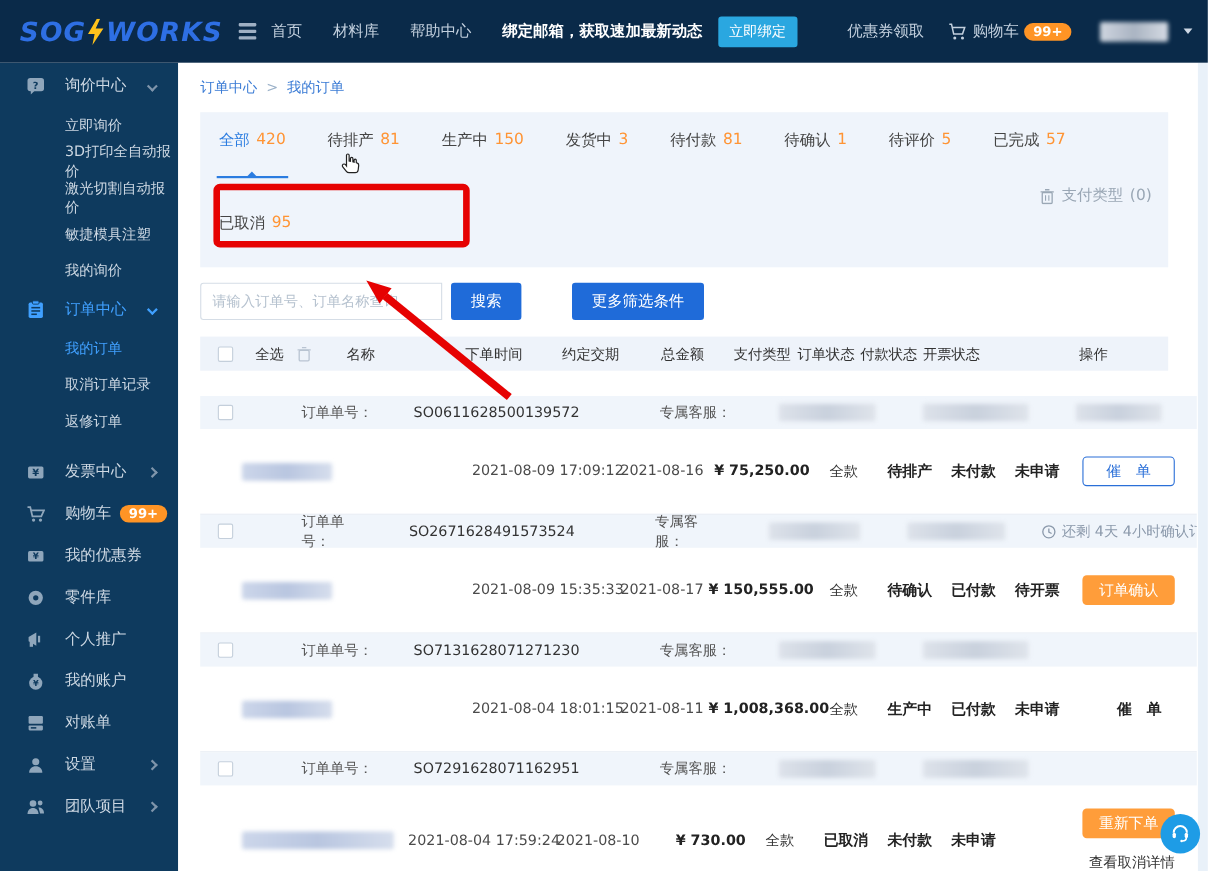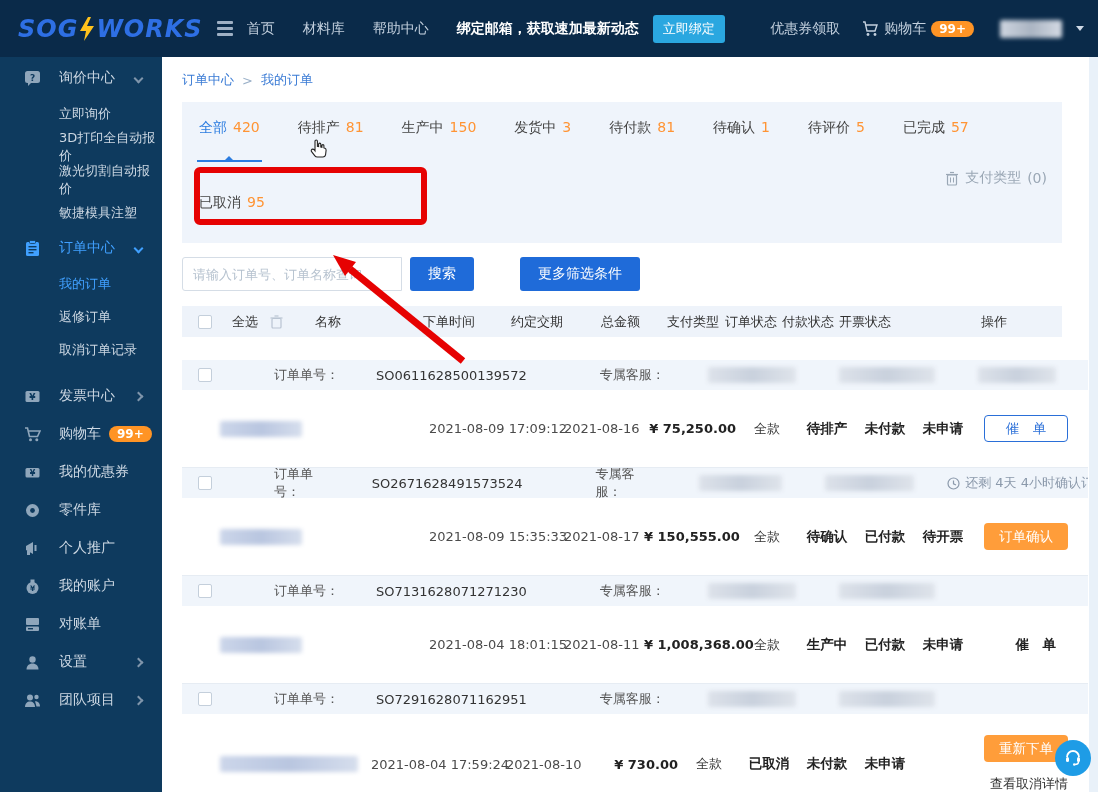--- a/index.html
+++ b/index.html
@@ -186,40 +186,43 @@
     </div>
   <div class="side-sub">
       <span>3D打印全自动报价</span>
     </div>
   <div class="side-sub">
       <span>激光切割自动报价</span>
     </div>
   <div class="side-sub">
       <span>敏捷模具注塑</span>
     </div>
+  <div class="side-sub">
+      <span>我的询价</span>
+    </div>
 
   <div class="side-group active-blue">
     <svg class="sicon" viewBox="0 0 17 17">
       <rect x="2" y="2" width="13" height="14" rx="1.5" fill="#40a0ff"></rect>
       <rect x="5.5" y="0.5" width="6" height="3" rx="1" fill="#40a0ff" stroke="#0e3a5e" stroke-width="0.8"></rect>
       <rect x="4.5" y="6" width="8" height="1.4" fill="#0e3a5e"></rect>
         <rect x="4.5" y="9" width="8" height="1.4" fill="#0e3a5e"></rect>
         <rect x="4.5" y="12" width="5" height="1.4" fill="#0e3a5e"></rect>
     </svg>
     <span>订单中心</span>
     <span class="chev down blue"></span>
   </div>
   <div class="side-sub active-blue">
       <span>我的订单</span>
     </div>
   <div class="side-sub">
+      <span>取消订单记录</span>
+    </div>
+  <div class="side-sub">
       <span>返修订单</span>
-    </div>
-  <div class="side-sub">
-      <span>取消订单记录</span>
     </div>
 
   <div class="side-group" style="margin-top:11px;">
     <svg class="sicon" viewBox="0 0 17 17">
       <rect x="1.5" y="3" width="14" height="11" rx="1.5" fill="#8fa6bb"></rect>
       <text x="8.5" y="11.5" font-size="9" fill="#0e3a5e" text-anchor="middle" font-weight="bold">¥</text>
     </svg>
     <span>发票中心</span>
     <span class="chev right"></span>
   </div>

